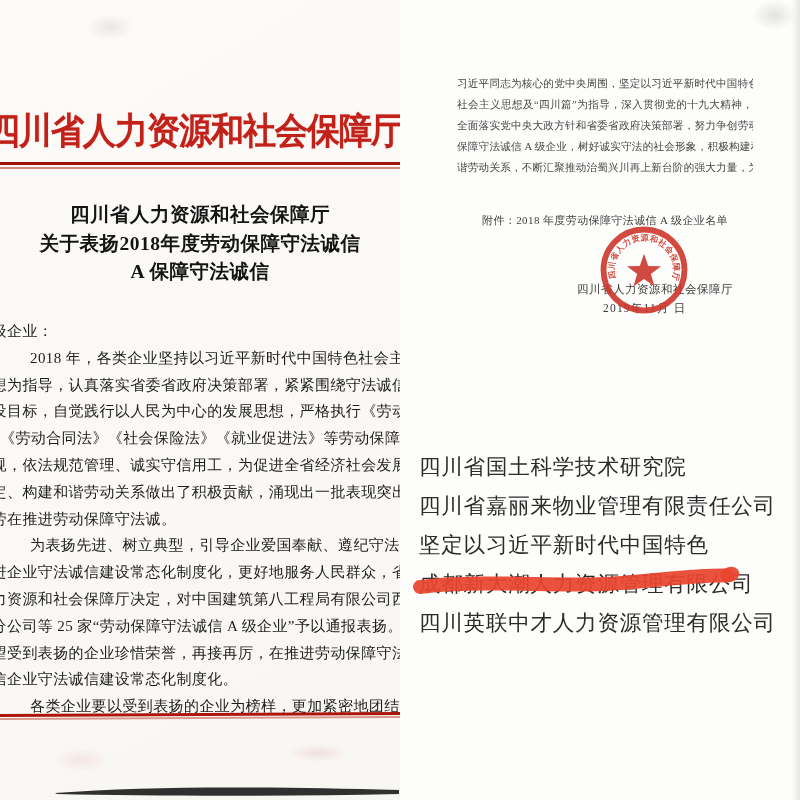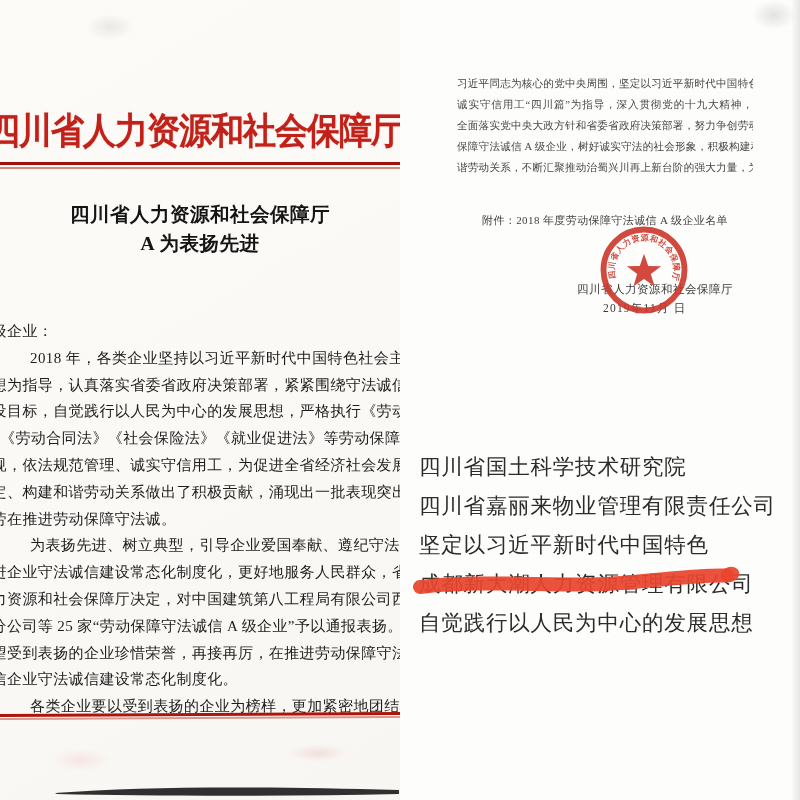--- a/index.html
+++ b/index.html
@@ -72,21 +72,22 @@
 
   <div class="masthead">四川省人力资源和社会保障厅</div>
 
   <div class="rule-header">
     <div class="r1"></div>
     <div class="r2"></div>
   </div>
 
   <div class="doc-title">
     <div>四川省人力资源和社会保障厅</div>
-    <div>A 为表扬先进</div>
+    <div>关于表扬2018年度劳动保障守法诚信</div>
+    <div>A 保障守法诚信</div>
   </div>
 
   <div class="body-text">
     <div class="body-line"><span class="frag">级</span><span>企业：</span></div>
     <div class="body-line indent"><span>2018 年，各类企业坚持以习近平新时代中国特色社会主义思</span></div>
     <div class="body-line"><span class="frag">想</span><span>为指导，认真落实省委省政府决策部署，紧紧围绕守法诚信建</span></div>
     <div class="body-line"><span class="frag">设</span><span>目标，自觉践行以人民为中心的发展思想，严格执行《劳动法》</span></div>
     <div class="body-line"><span>《劳动合同法》《社会保险法》《就业促进法》等劳动保障法律法</span></div>
     <div class="body-line"><span class="frag">规</span><span>，依法规范管理、诚实守信用工，为促进全省经济社会发展稳</span></div>
     <div class="body-line"><span class="frag">定</span><span>、构建和谐劳动关系做出了积极贡献，涌现出一批表现突出的</span></div>
@@ -111,21 +112,21 @@
   <div class="smudge s2"></div>
   <div class="smudge s3"></div>
 </div>
 
 <div class="page page-right">
   <div class="corner-smudge"></div>
   <div class="edge-shade"></div>
 
   <div class="paragraph">
     <div class="para-line">习近平同志为核心的党中央周围，坚定以习近平新时代中国特色</div>
-    <div class="para-line">诚实守信用工“四川篇”为指导，深入贯彻党的十九大精神，</div>
+    <div class="para-line">社会主义思想及“四川篇”为指导，深入贯彻党的十九大精神，</div>
     <div class="para-line">全面落实党中央大政方针和省委省政府决策部署，努力争创劳动</div>
     <div class="para-line">保障守法诚信 A 级企业，树好诚实守法的社会形象，积极构建和</div>
     <div class="para-line">谐劳动关系，不断汇聚推动治蜀兴川再上新台阶的强大力量，为</div>
   </div>
 
   <div class="attachment">附件：2018 年度劳动保障守法诚信 A 级企业名单</div>
 
   <div class="signature">四川省人力资源和社会保障厅</div>
   <div class="doc-date">2019年11月 日</div>
 
@@ -138,20 +139,20 @@
     <text font-size="9" fill="#ce372b" letter-spacing="0.6" font-weight="bold">
       <textPath href="#sealArc" startOffset="2">四川省人力资源和社会保障厅</textPath>
     </text>
   </svg>
 
   <div class="company-list">
     <div class="company-item">四川省国土科学技术研究院</div>
     <div class="company-item">四川省嘉丽来物业管理有限责任公司</div>
     <div class="company-item">坚定以习近平新时代中国特色</div>
     <div class="company-item">成都新大潮人力资源管理有限公司</div>
-    <div class="company-item">自觉践行以人民为中心的发展思想</div>
+    <div class="company-item">四川英联中才人力资源管理有限公司</div>
   </div>
 
   <svg class="marker-svg" viewBox="0 0 400 800">
     <path d="M 20 587 C 80 579.5 150 586.5 205 584 C 252 581.5 295 574.5 327 575.5" fill="none" stroke="#e8452f" stroke-width="14" stroke-linecap="round" opacity="0.93"></path>
     <ellipse cx="330" cy="574.5" rx="9.5" ry="7.5" fill="#e8452f" opacity="0.93" transform="rotate(-16 330 574.5)"></ellipse>
   </svg>
 </div>
 
 </body></html>

